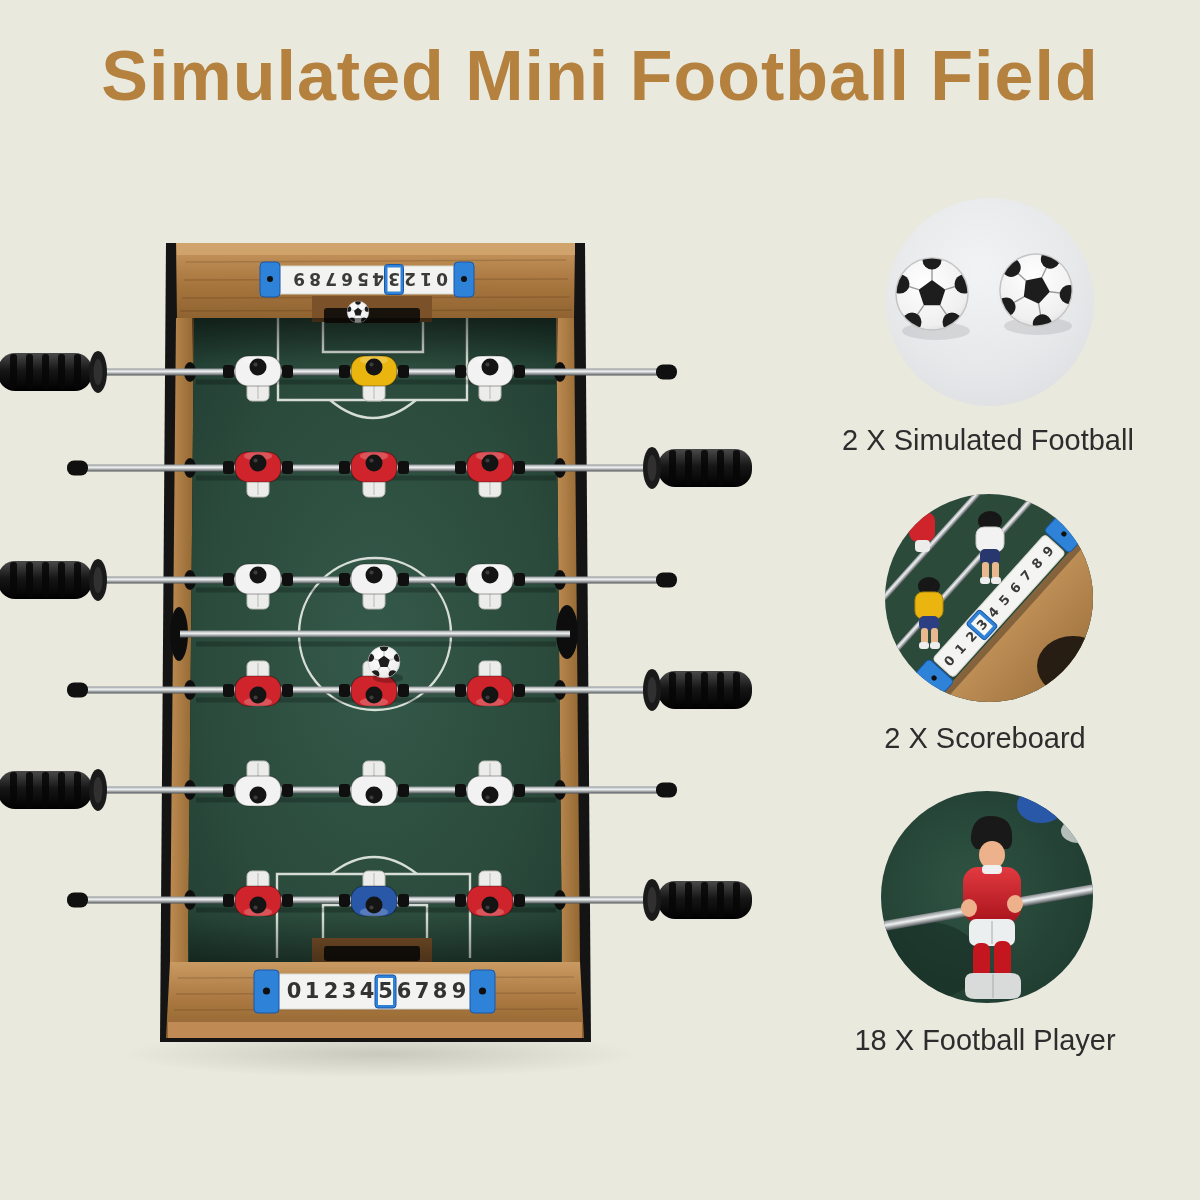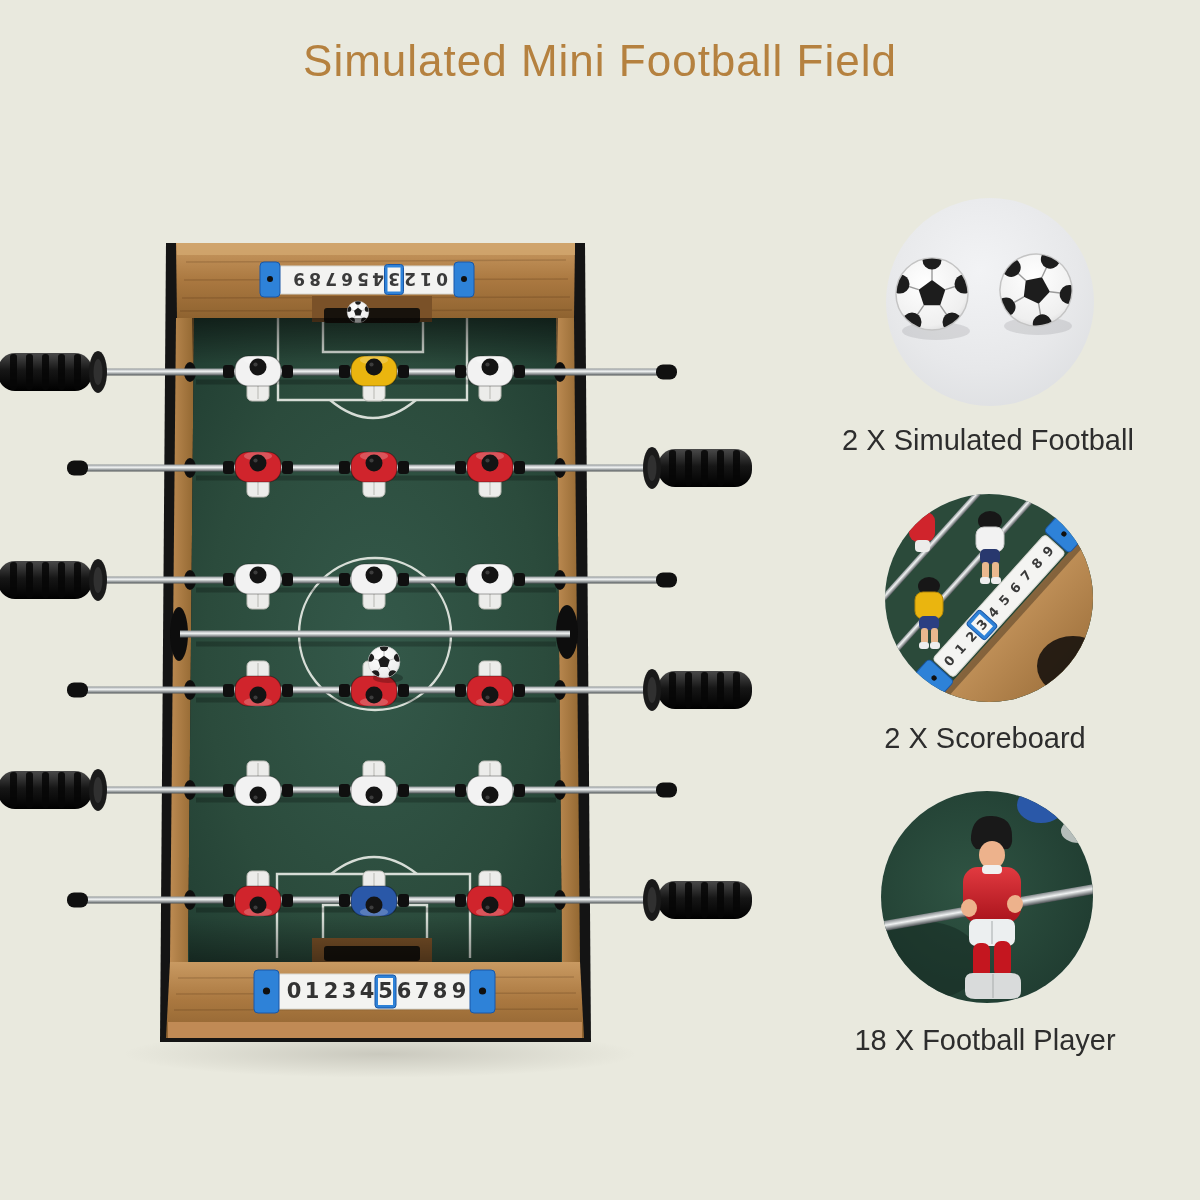--- a/index.html
+++ b/index.html
@@ -12,21 +12,21 @@
   body{font-family:"Liberation Sans", sans-serif;}
   .canvas{position:relative;width:1200px;height:1200px;overflow:hidden;
     background:
       radial-gradient(ellipse 900px 500px at 52% -8%, rgba(255,255,255,0.85), rgba(255,255,255,0) 60%),
       linear-gradient(112deg, rgba(255,255,255,0) 34%, rgba(255,255,255,0.55) 44%, rgba(255,255,255,0) 55%),
       linear-gradient(180deg, rgba(0,0,0,0) 42%, rgba(196,182,172,0.30) 49%, rgba(205,182,170,0.22) 55%, rgba(0,0,0,0) 62%),
       linear-gradient(180deg,#d9e6f1 0%,#dde9f2 18%,#e6edf1 32%,#eae9e3 45%,#e7e4dd 55%,#eae8dc 66%,#ebead d 78%,#efeee2 100%);
     background-color:#e9e9de;
   }
   .page-title{position:absolute;left:0;top:36px;width:1200px;text-align:center;
-    font-size:44px;font-weight:normal;letter-spacing:1px;color:var(--title-brown);white-space:nowrap;}
+    font-size:70px;font-weight:bold;letter-spacing:1px;color:var(--title-brown);white-space:nowrap;}
   .table-shadow{position:absolute;left:120px;top:1030px;width:520px;height:48px;border-radius:50%;
     background:radial-gradient(ellipse at center, rgba(60,55,45,0.18), rgba(0,0,0,0) 70%);}
   .main-art{position:absolute;left:0;top:0;}
   .feature-circle{position:absolute;border-radius:50%;overflow:hidden;
     background:radial-gradient(circle at 45% 35%, #f2f3f5 0%, #e7e8ea 55%, #d8dadd 100%);}
   #fc-balls{left:886px;top:198px;width:208px;height:208px;}
   #fc-scoreboard{left:885px;top:494px;width:208px;height:208px;}
   #fc-player{left:881px;top:791px;width:212px;height:212px;}
   .feature-label{position:absolute;width:440px;text-align:center;font-size:29px;color:var(--label-dark);}
   #fl-balls{left:768px;top:424px;}

